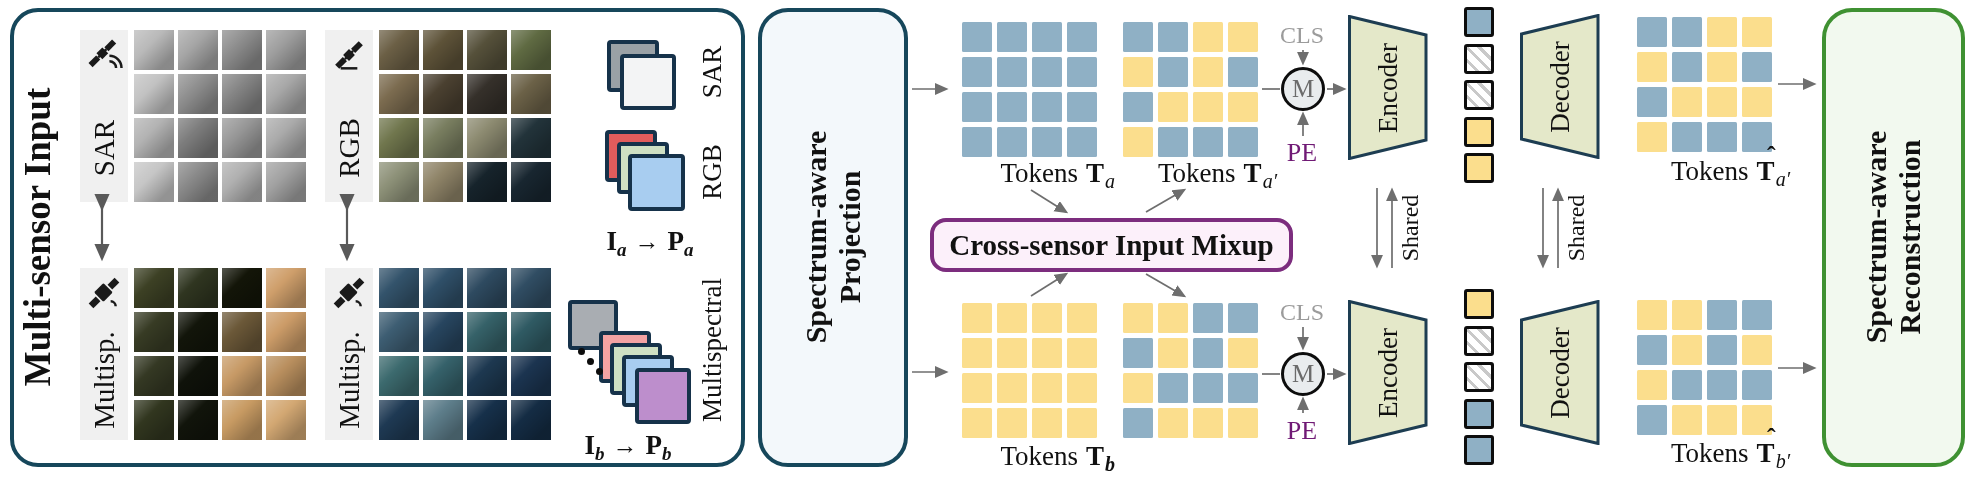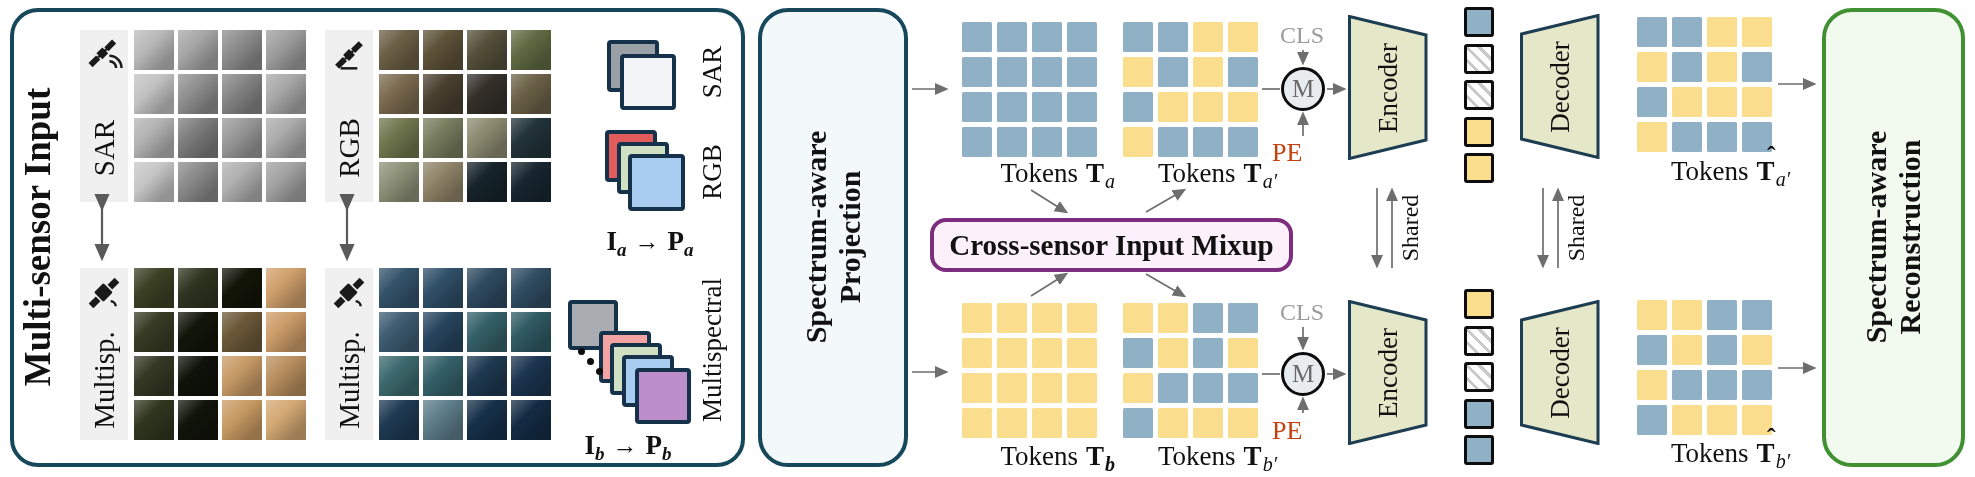--- a/index.html
+++ b/index.html
@@ -45,21 +45,21 @@
   .sub.bold{font-weight:bold;}
   
   .formula{position:absolute;width:140px;text-align:center;font-size:27px;white-space:nowrap;}
   .formula b{font-weight:bold;}
   .fsub{font-style:italic;font-size:19px;position:relative;top:6px;font-weight:bold;}
   .farrow{margin:0 8px;font-size:25px;}
   
   .mcircle{position:absolute;width:44px;height:44px;border:3px solid #0d0d0d;border-radius:50%;background:#e9ecee;
            box-sizing:border-box;display:flex;align-items:center;justify-content:center;font-size:25px;color:#6b6b6b;}
   .cls{position:absolute;width:60px;text-align:center;font-size:24px;color:#9b9b9b;}
-  .pe{position:absolute;width:60px;text-align:left;font-size:26px;color:#c2410c;}
+  .pe{position:absolute;width:60px;text-align:center;font-size:26px;color:#701a75;}
   
   .trap{position:absolute;width:80px;height:145px;}
   .trap svg{position:absolute;left:0;top:0;}
   .overlay{position:absolute;left:0;top:0;pointer-events:none;}
 </style>
 </head>
 <body>
 
 <div class="stage">
 
@@ -302,23 +302,20 @@
     </div>
 
   <div class="tok-label" style="left:945px;top:158px;">
     <span class="prefix">Tokens</span><span class="sym"><span>T</span><span class="hat"></span><span class="sub">a</span></span>
   </div>
   <div class="tok-label" style="left:945px;top:441px;">
     <span class="prefix">Tokens</span><span class="sym"><span>T</span><span class="hat"></span><span class="sub bold">b</span></span>
   </div>
   <div class="tok-label" style="left:1107px;top:158px;">
     <span class="prefix">Tokens</span><span class="sym"><span>T</span><span class="hat"></span><span class="sub">a′</span></span>
-  </div>
-  <div class="tok-label" style="left:1107px;top:441px;">
-    <span class="prefix">Tokens</span><span class="sym"><span>T</span><span class="hat"></span><span class="sub">b′</span></span>
   </div>
 
   <div class="panel panel-mixup">
     <span>Cross-sensor Input Mixup</span>
   </div>
 
   <div class="cls" style="left:1272px;top:22px;">CLS</div>
   <div class="mcircle" style="left:1281px;top:67px;">
       <span>M</span>
     </div>

